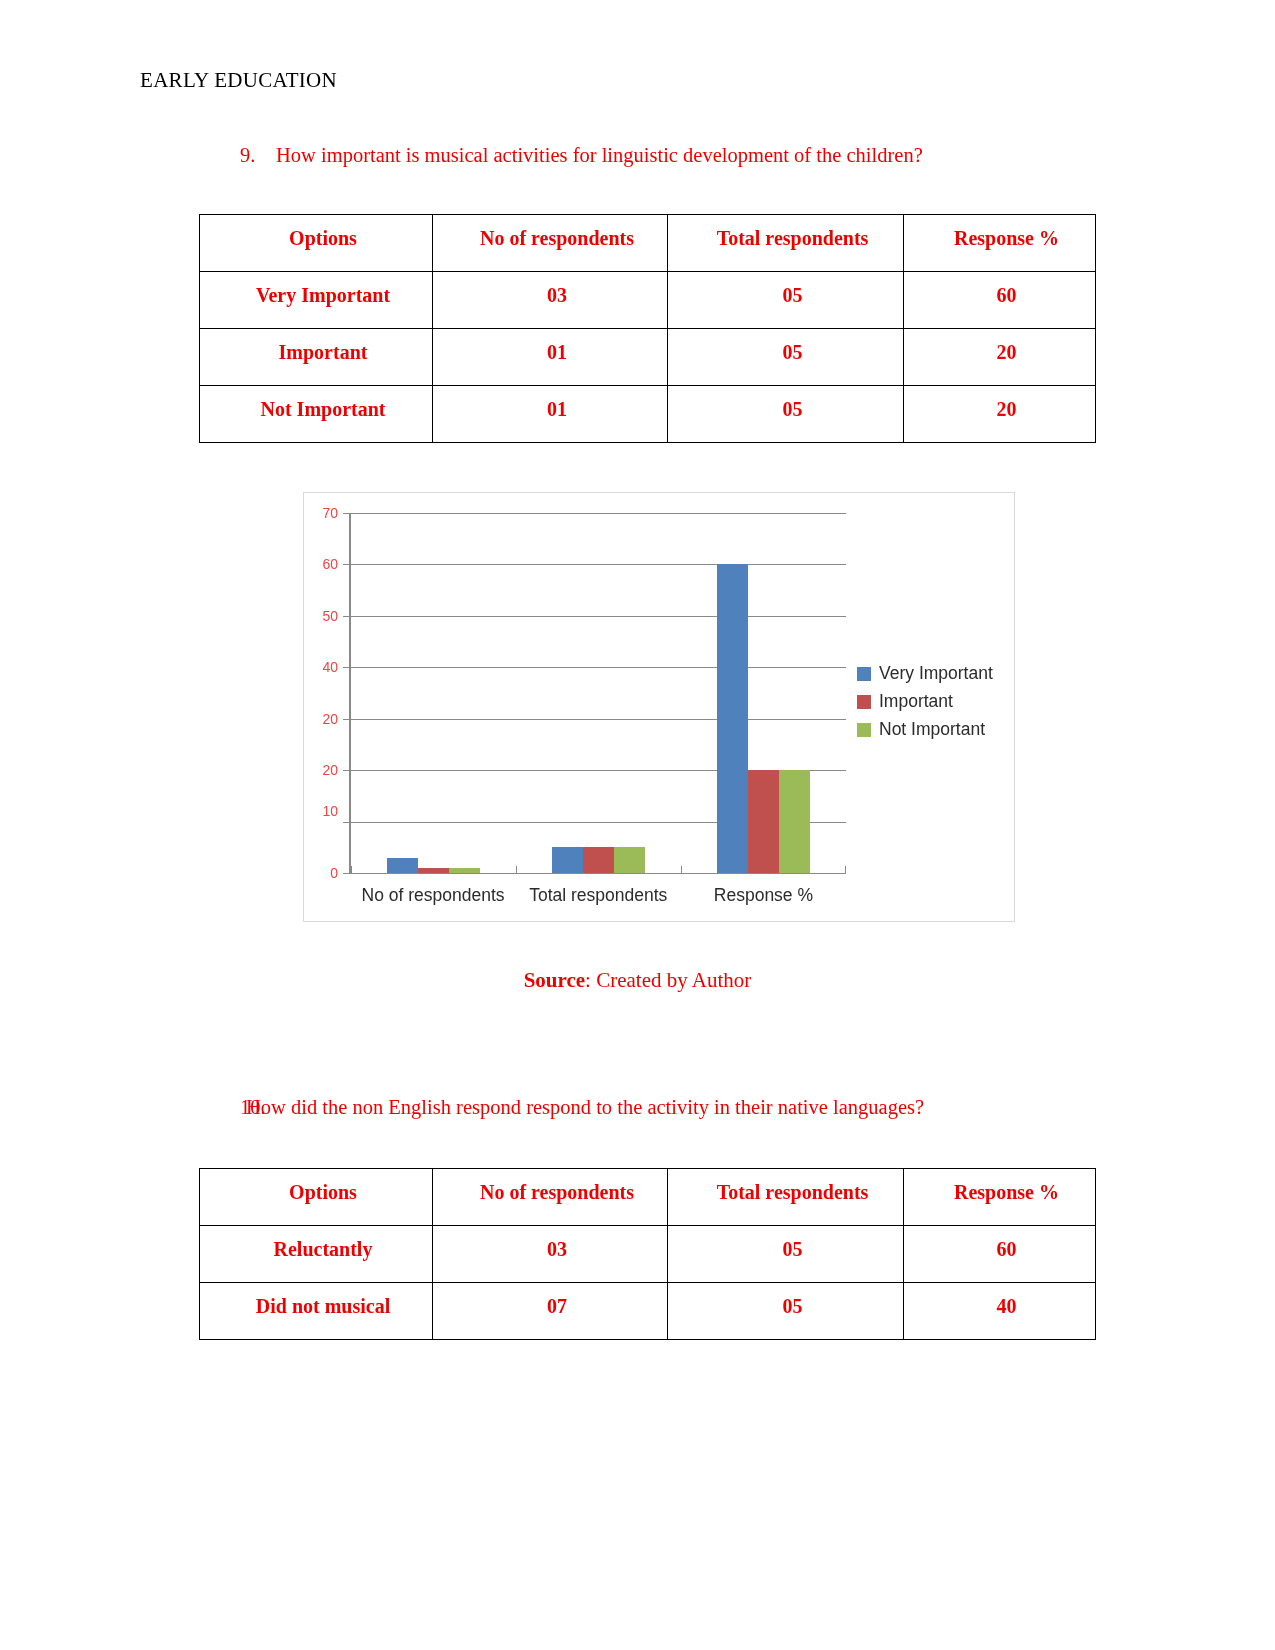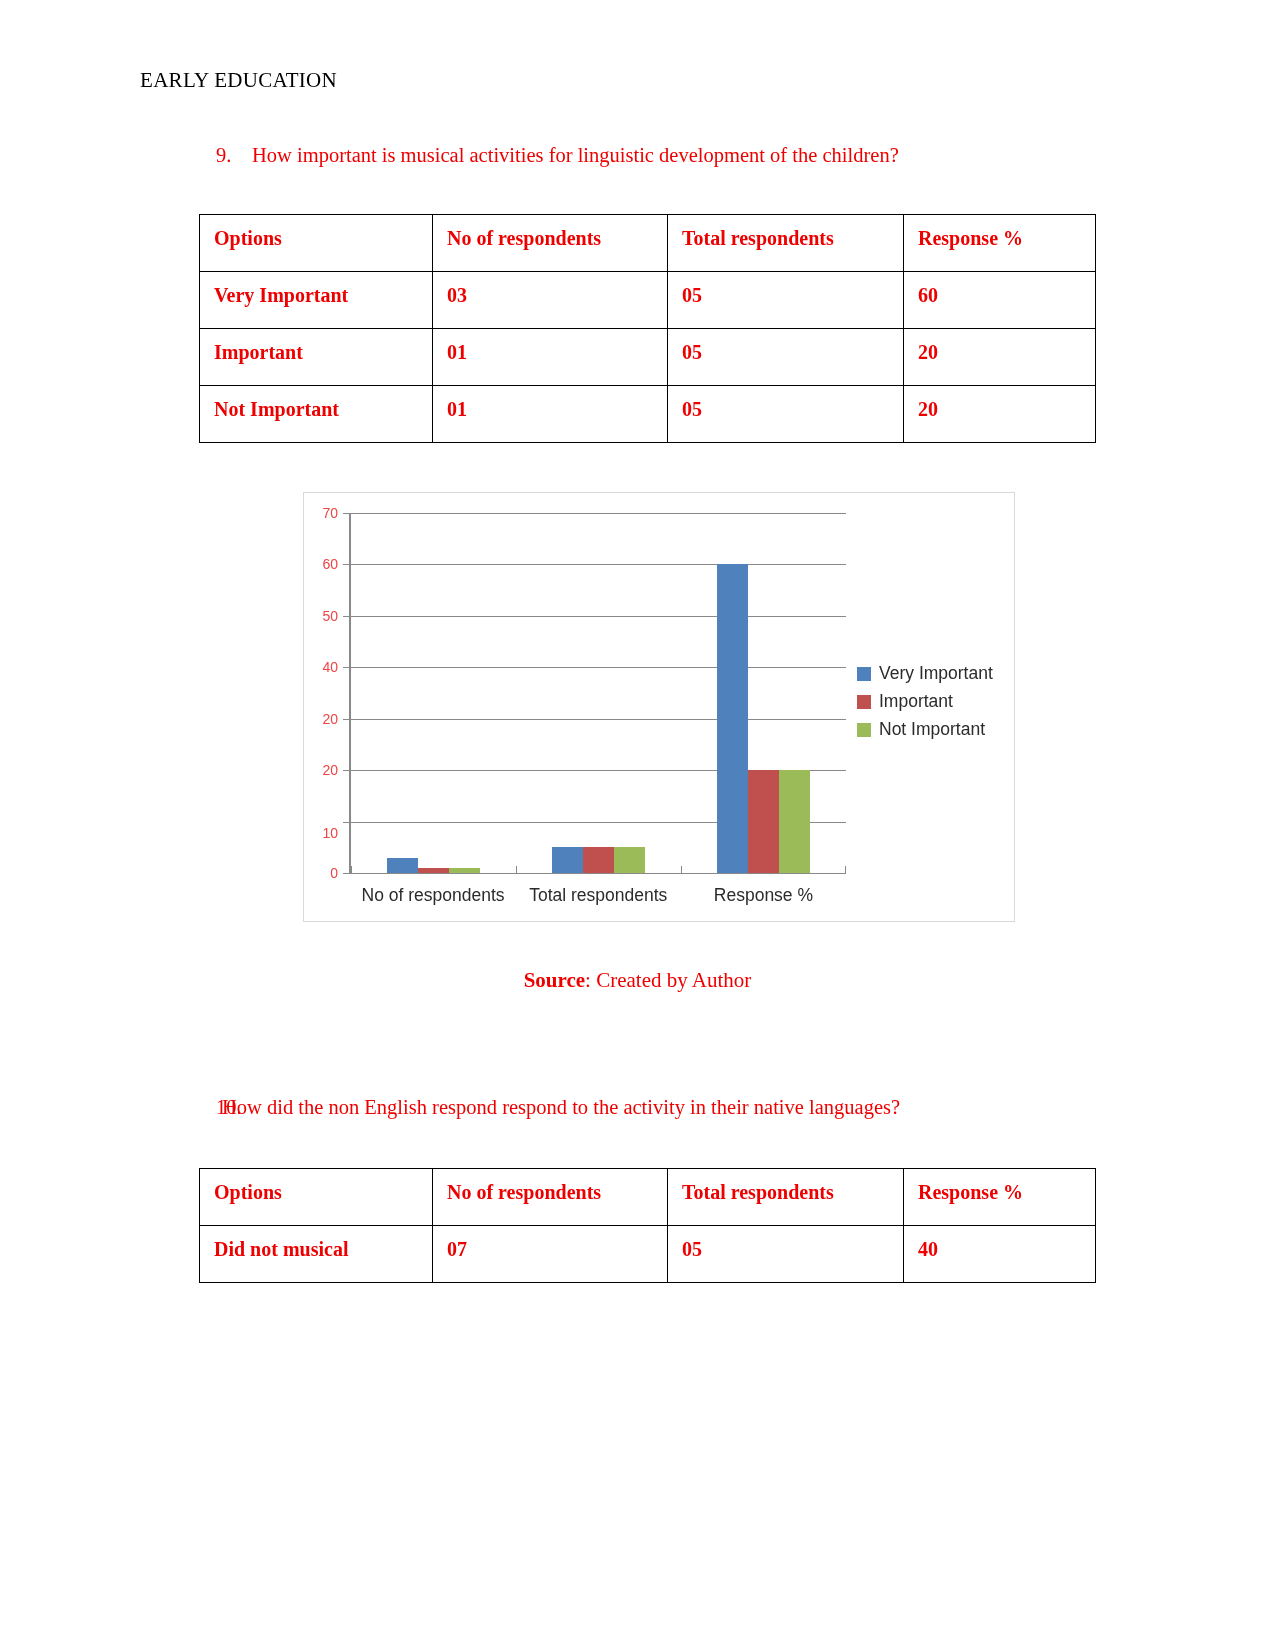--- a/index.html
+++ b/index.html
@@ -34,20 +34,21 @@
     white-space: nowrap;
   }
 
   
   .question {
     position: absolute;
     color: #EE0000;
     font-family: "Liberation Serif", serif;
     font-size: 20.5px;
     white-space: nowrap;
+    margin-left: 24px;
   }
   .q9 { left: 216px; top: 144px; }
   .q10 { left: 216px; top: 1096px; }
   .q-num { display: inline-block; }
   .q9 .q-num { width: 36px; }
   .q10 .q-num { width: 0px; margin-right: 6px; }
 
   
   .survey-table {
     position: absolute;
@@ -58,21 +59,21 @@
   .survey-table.t1 { left: 199px; top: 214px; }
   .survey-table.t2 { left: 199px; top: 1168px; }
   .survey-table td, .survey-table th {
     border: 1.3px solid #000000;
     vertical-align: top;
     padding: 12px 0 0 14px;
     font-family: "Liberation Serif", serif;
     font-weight: bold;
     font-size: 20px;
     color: #EE0000;
-    text-align: left;
+    text-align: center;
     height: 44px;
   }
   .survey-table col.c1 { width: 233px; }
   .survey-table col.c2 { width: 235px; }
   .survey-table col.c3 { width: 236px; }
   .survey-table col.c4 { width: 192px; }
 
   
   .chart-frame {
     position: absolute;
@@ -259,21 +260,21 @@
 
   <div class="chart-frame">
     <div class="plot-wrap">
       <div class="plot" id="plot-area">
         <div class="axis-y"></div>
         <div id="ygrid">
             <div class="gridline" style="top: 360px;"></div>
             <div class="ytick-label" style="top: 360px;">0</div>
             <div class="tick-mark" style="top: 360px;"></div>
             <div class="gridline" style="top: 308.571px;"></div>
-            <div class="ytick-label" style="top: 320px;">10</div>
+            <div class="ytick-label" style="top: 298px;">10</div>
             <div class="tick-mark" style="top: 308.571px;"></div>
             <div class="gridline" style="top: 257.143px;"></div>
             <div class="ytick-label" style="top: 257.143px;">20</div>
             <div class="tick-mark" style="top: 257.143px;"></div>
             <div class="gridline" style="top: 205.714px;"></div>
             <div class="ytick-label" style="top: 205.714px;">20</div>
             <div class="tick-mark" style="top: 205.714px;"></div>
             <div class="gridline" style="top: 154.286px;"></div>
             <div class="ytick-label" style="top: 154.286px;">40</div>
             <div class="tick-mark" style="top: 154.286px;"></div>
@@ -347,20 +348,26 @@
     <thead>
       <tr>
         <th>Options</th>
         <th>No of respondents</th>
         <th>Total respondents</th>
         <th>Response %</th>
       </tr>
     </thead>
     <tbody>
       <tr>
+        <td>Reluctantly</td>
+        <td>03</td>
+        <td>05</td>
+        <td>60</td>
+      </tr>
+      <tr>
         <td>Did not musical</td>
         <td>07</td>
         <td>05</td>
         <td>40</td>
       </tr>
     </tbody>
   </table>
 
 </div>
 

